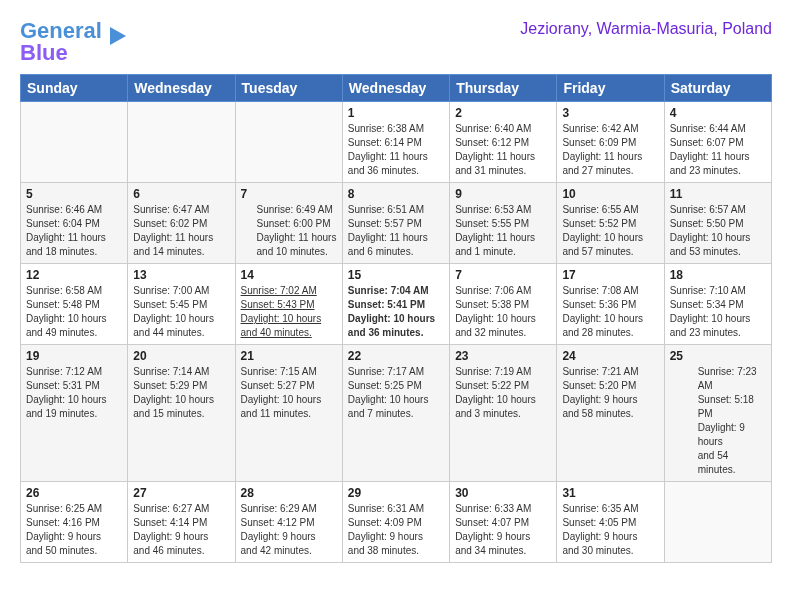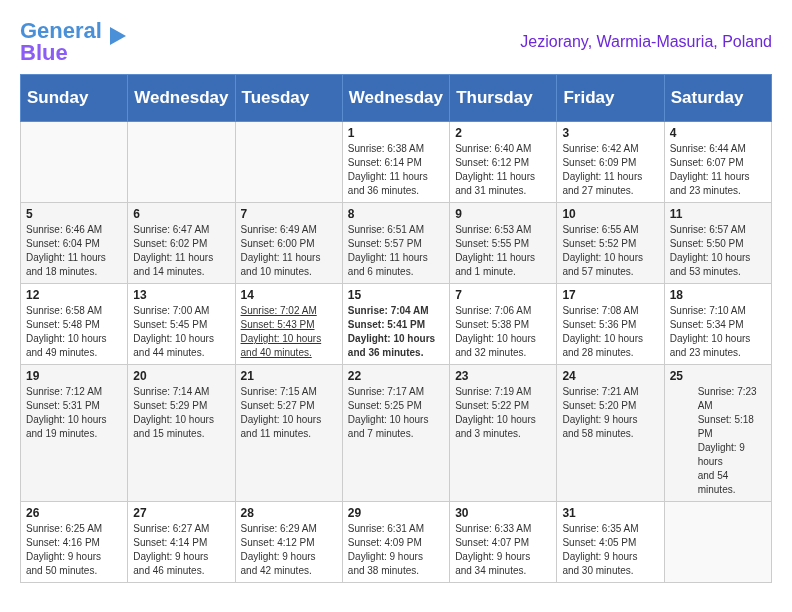--- a/index.html
+++ b/index.html
@@ -6,21 +6,21 @@
     body {
       font-family: Arial, sans-serif;
       background: #fff;
       width: 792px;
       min-height: 612px;
       padding: 20px;
     }
     .header-area {
       display: flex;
       justify-content: space-between;
-      align-items: center;
+      align-items: flex-start;
       margin-bottom: 10px;
     }
     .logo {
       display: flex;
       flex-direction: column;
       align-items: flex-start;
     }
     .logo-text {
       font-size: 22px;
       font-weight: bold;
@@ -42,23 +42,23 @@
       font-size: 16px;
       color: #6d28d9;
     }
     .calendar {
       width: 100%;
       border-collapse: collapse;
     }
     .calendar th {
       background: #3a6db5;
       color: #fff;
-      font-size: 17px;
+      font-size: 14px;
       font-weight: bold;
-      padding: 13px 6px;
+      padding: 5px 6px;
       text-align: left;
       border: 1px solid #5a8cd0;
     }
     .calendar td {
       border: 1px solid #ccc;
       vertical-align: top;
       padding: 4px 5px;
       width: calc(100% / 7);
       min-height: 80px;
       font-size: 10.5px;
@@ -161,21 +161,21 @@
         </td>
         <td>
           <span class="day-num">6</span>
           <div class="day-info" style="white-space: pre-line;">Sunrise: 6:47 AM
 Sunset: 6:02 PM
 Daylight: 11 hours
 and 14 minutes.</div>
         </td>
         <td>
           <span class="day-num">7</span>
-          <div class="day-info" style="white-space: pre-line;">Sunrise: 6:49 AM
+          <div class="day-info" style="white-space: pre-line; margin-left: 16px;">Sunrise: 6:49 AM
 Sunset: 6:00 PM
 Daylight: 11 hours
 and 10 minutes.</div>
         </td>
         <td>
           <span class="day-num">8</span>
           <div class="day-info" style="white-space: pre-line;">Sunrise: 6:51 AM
 Sunset: 5:57 PM
 Daylight: 11 hours
 and 6 minutes.</div>

